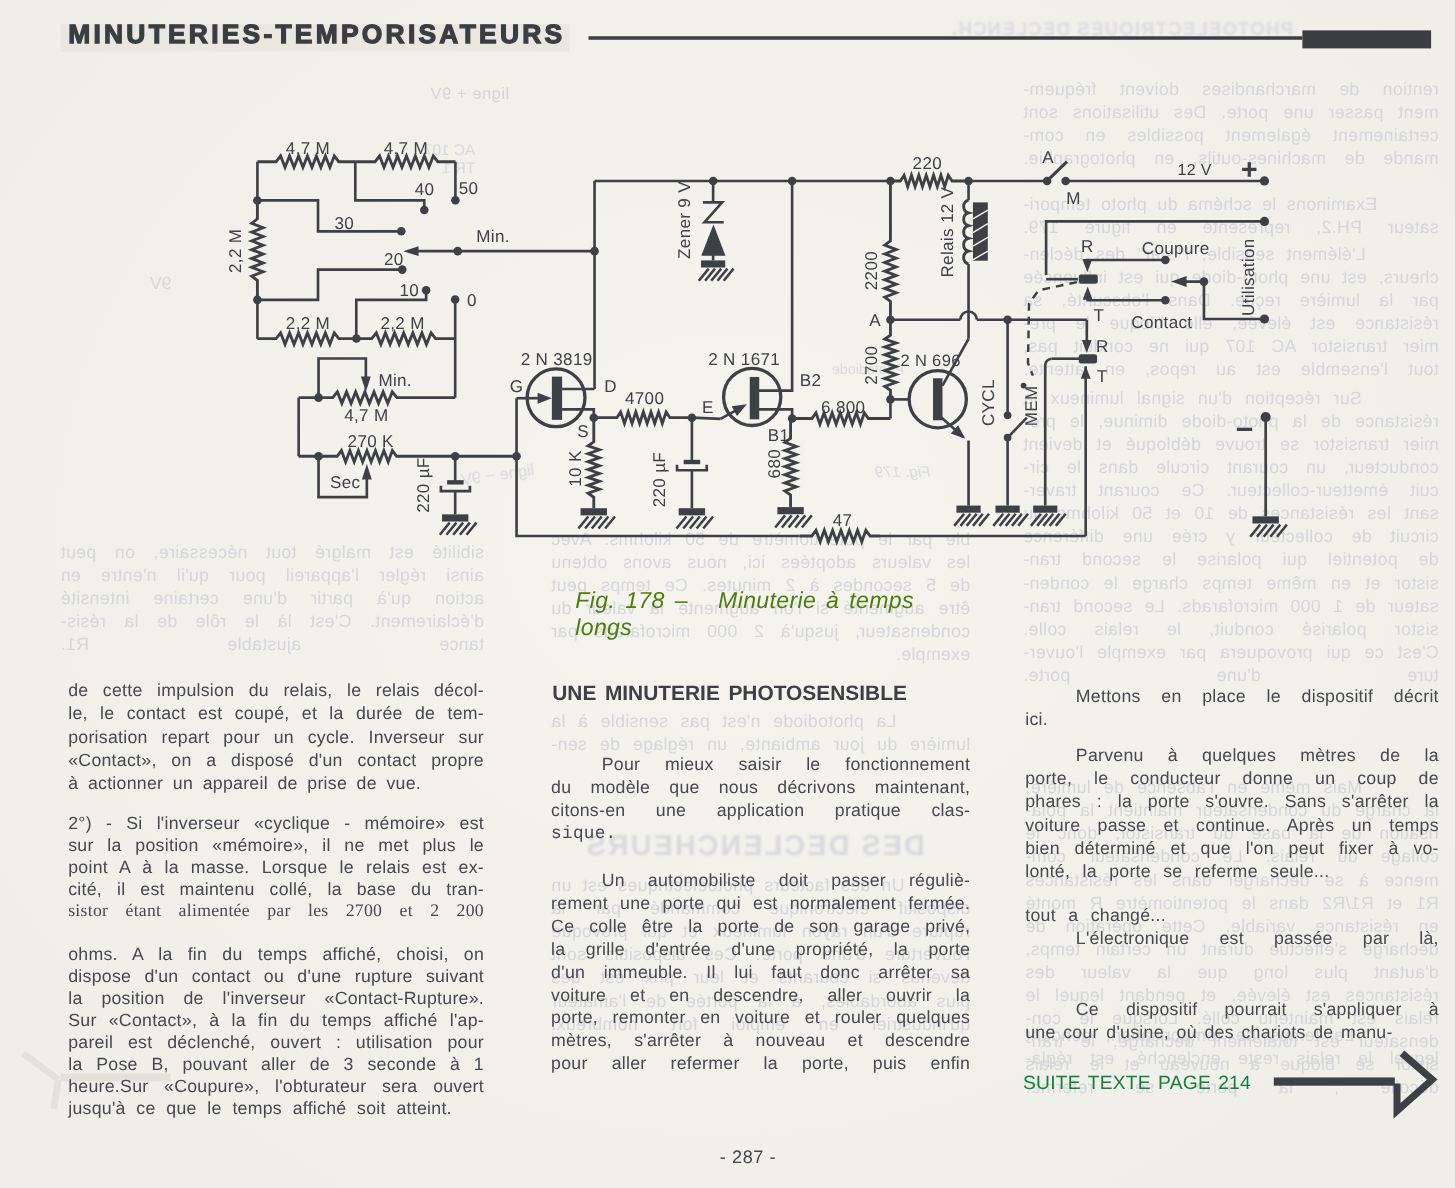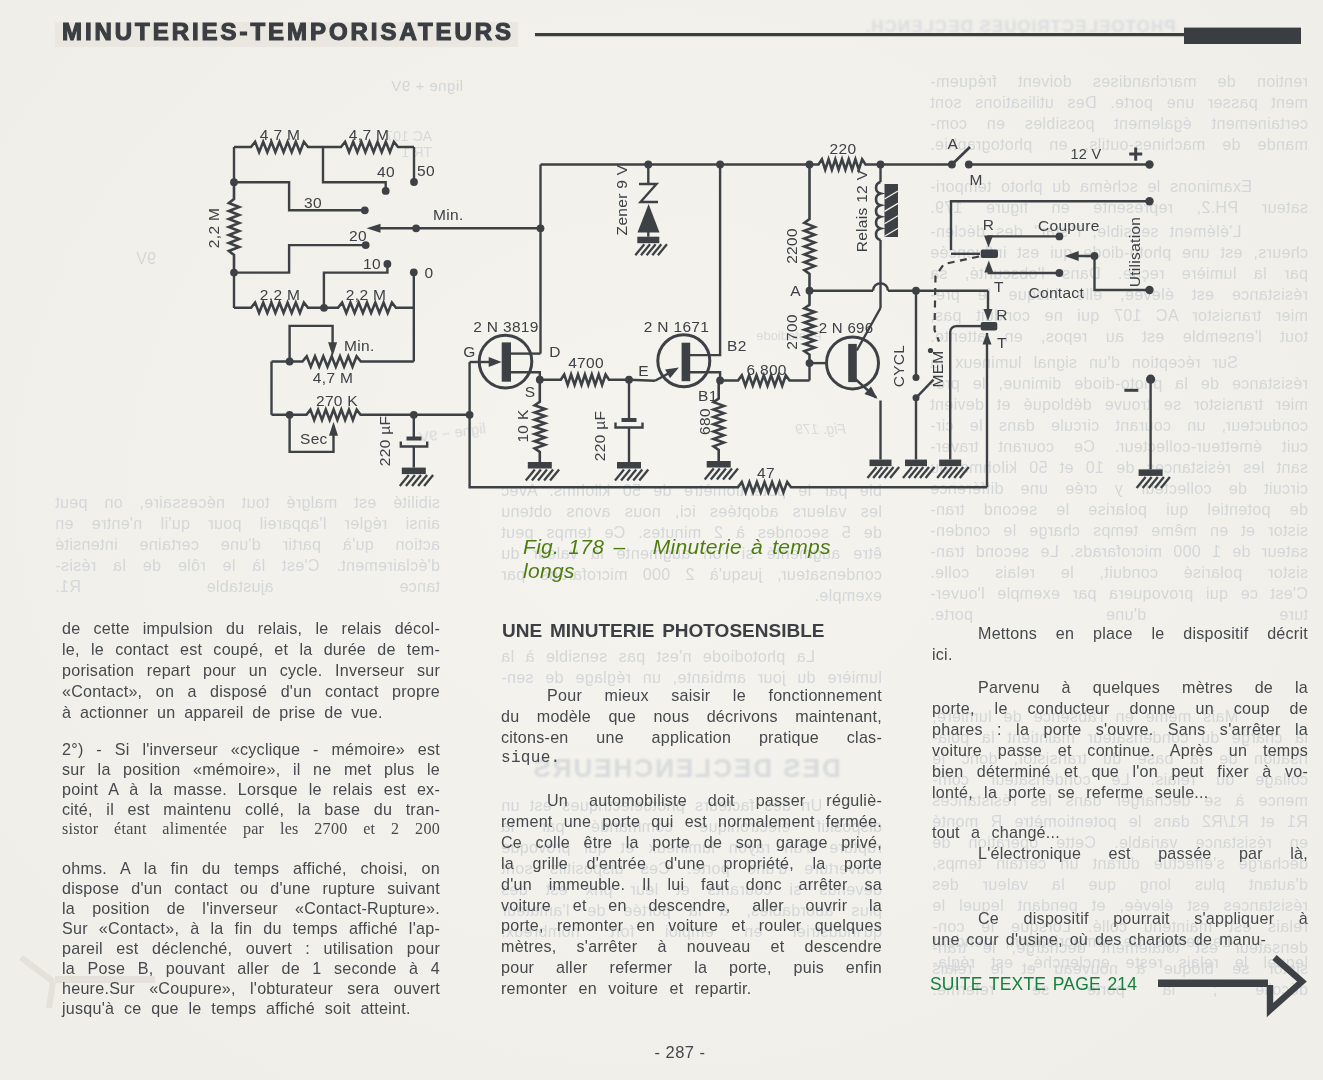--- a/index.html
+++ b/index.html
@@ -372,21 +372,21 @@
     <div style="text-align:justify;text-align-last:justify;">2°) - Si l'inverseur «cyclique - mémoire» est</div>
     <div style="text-align:justify;text-align-last:justify;">sur la position «mémoire», il ne met plus le</div>
     <div style="text-align:justify;text-align-last:justify;">point A à la masse. Lorsque le relais est ex-</div>
     <div style="text-align:justify;text-align-last:justify;">cité, il est maintenu collé, la base du tran-</div>
     <div style="text-align:justify;text-align-last:justify;font-family:Liberation Serif, serif;">sistor étant alimentée par les 2700 et 2 200</div>
     <div style="text-align:justify;text-align-last:justify;margin-top:19px;">ohms. A la fin du temps affiché, choisi, on</div>
     <div style="text-align:justify;text-align-last:justify;">dispose d'un contact ou d'une rupture suivant</div>
     <div style="text-align:justify;text-align-last:justify;">la position de l'inverseur «Contact-Rupture».</div>
     <div style="text-align:justify;text-align-last:justify;">Sur «Contact», à la fin du temps affiché l'ap-</div>
     <div style="text-align:justify;text-align-last:justify;">pareil est déclenché, ouvert : utilisation pour</div>
-    <div style="text-align:justify;text-align-last:justify;">la Pose B, pouvant aller de 1 seconde à 4</div>
+    <div style="text-align:justify;text-align-last:justify;">la Pose B, pouvant aller de 3 seconde à 1</div>
     <div style="text-align:justify;text-align-last:justify;">heure.Sur «Coupure», l'obturateur sera ouvert</div>
     <div style="word-spacing:5px;">jusqu'à ce que le temps affiché soit atteint.</div>
   </div>
 <div style="position:absolute;left:523px;top:535px;width:360px;font-size:21px;font-style:italic;letter-spacing:0.3px;word-spacing:3px;color:#4d7c0f;">Fig. 178 <span style="font-style:normal;">–</span>&nbsp;&nbsp; Minuterie à temps longs</div>
 <div style="position:absolute;left:502px;top:620px;width:381px;font-size:19px;font-weight:bold;letter-spacing:0px;word-spacing:2.5px;color:#3c4044;">UNE MINUTERIE PHOTOSENSIBLE</div>
 <div style="position:absolute;left:501px;top:685px;width:381px;font-size:16.1px;line-height:20.9px;letter-spacing:0.25px;word-spacing:2.0px;color:#45494d;">
     <div style="text-align:justify;text-align-last:justify;"><span style="display:inline-block;width:46px;"></span>Pour mieux saisir le fonctionnement</div>
     <div style="text-align:justify;text-align-last:justify;">du modèle que nous décrivons maintenant,</div>
     <div style="text-align:justify;text-align-last:justify;">citons-en une application pratique clas-</div>
     <div style="word-spacing:6.5px;font-family:Liberation Mono, monospace;">sique.</div>
@@ -394,21 +394,20 @@
 <div style="position:absolute;left:501px;top:790px;width:381px;font-size:16.1px;line-height:20.9px;letter-spacing:0.25px;word-spacing:2.0px;color:#45494d;">
     <div style="text-align:justify;text-align-last:justify;"><span style="display:inline-block;width:46px;"></span>Un automobiliste doit passer réguliè-</div>
     <div style="text-align:justify;text-align-last:justify;">rement une porte qui est normalement fermée.</div>
     <div style="text-align:justify;text-align-last:justify;">Ce colle être la porte de son garage privé,</div>
     <div style="text-align:justify;text-align-last:justify;">la grille d'entrée d'une propriété, la porte</div>
     <div style="text-align:justify;text-align-last:justify;">d'un immeuble. Il lui faut donc arrêter sa</div>
     <div style="text-align:justify;text-align-last:justify;">voiture et en descendre, aller ouvrir la</div>
     <div style="text-align:justify;text-align-last:justify;">porte, remonter en voiture et rouler quelques</div>
     <div style="text-align:justify;text-align-last:justify;">mètres, s'arrêter à nouveau et descendre</div>
     <div style="text-align:justify;text-align-last:justify;">pour aller refermer la porte, puis enfin</div>
-    <div style="word-spacing:6.5px;">remonter en voiture et repartir.</div>
   </div>
 <div style="position:absolute;left:640px;top:1043px;width:80px;text-align:center;font-size:16.5px;letter-spacing:0.5px;color:#43474b;">- 287 -</div>
 <div style="position:absolute;left:932px;top:623px;width:376px;font-size:16.1px;line-height:20.9px;letter-spacing:0.25px;word-spacing:2.0px;color:#45494d;">
     <div style="text-align:justify;text-align-last:justify;"><span style="display:inline-block;width:46px;"></span>Mettons en place le dispositif décrit</div>
     <div style="word-spacing:6.5px;">ici.</div>
   </div>
 <div style="position:absolute;left:932px;top:677px;width:376px;font-size:16.1px;line-height:20.9px;letter-spacing:0.25px;word-spacing:2.0px;color:#45494d;">
     <div style="text-align:justify;text-align-last:justify;"><span style="display:inline-block;width:46px;"></span>Parvenu à quelques mètres de la</div>
     <div style="text-align:justify;text-align-last:justify;">porte, le conducteur donne un coup de</div>
     <div style="text-align:justify;text-align-last:justify;">phares : la porte s'ouvre. Sans s'arrêter la</div>

